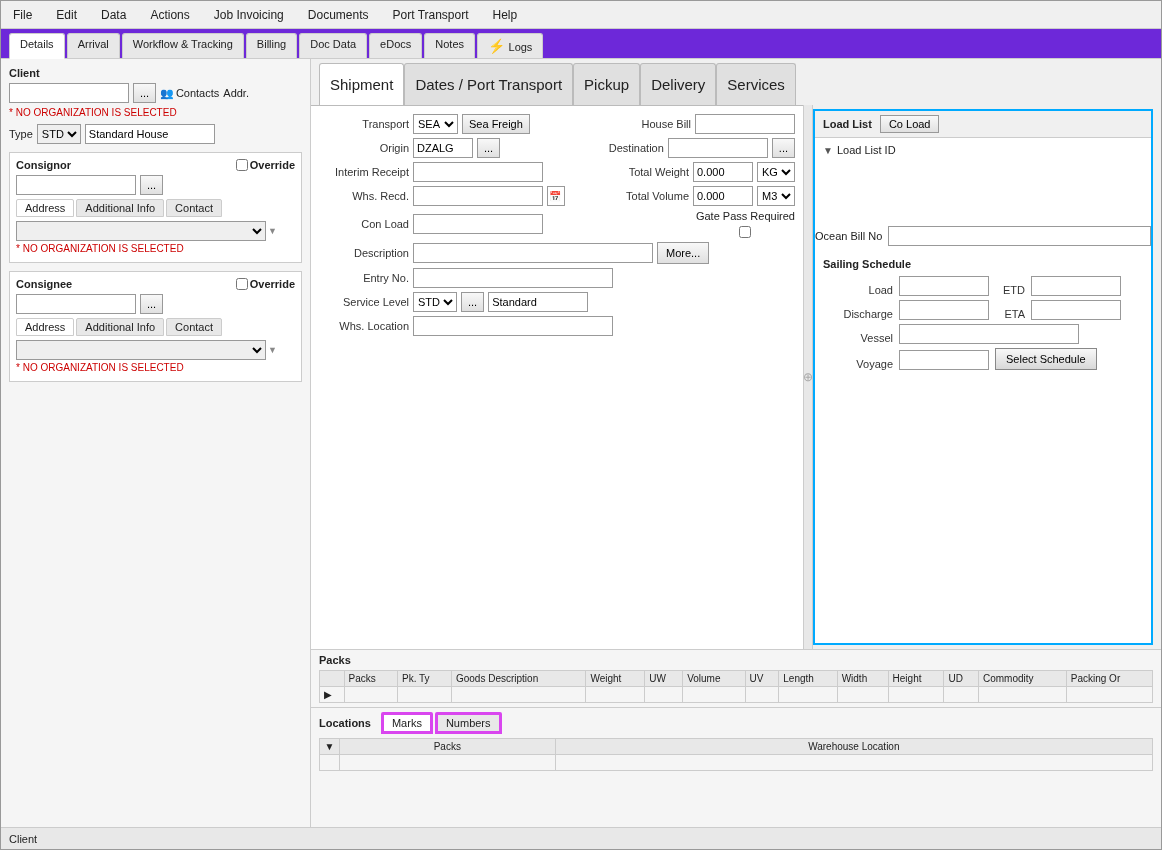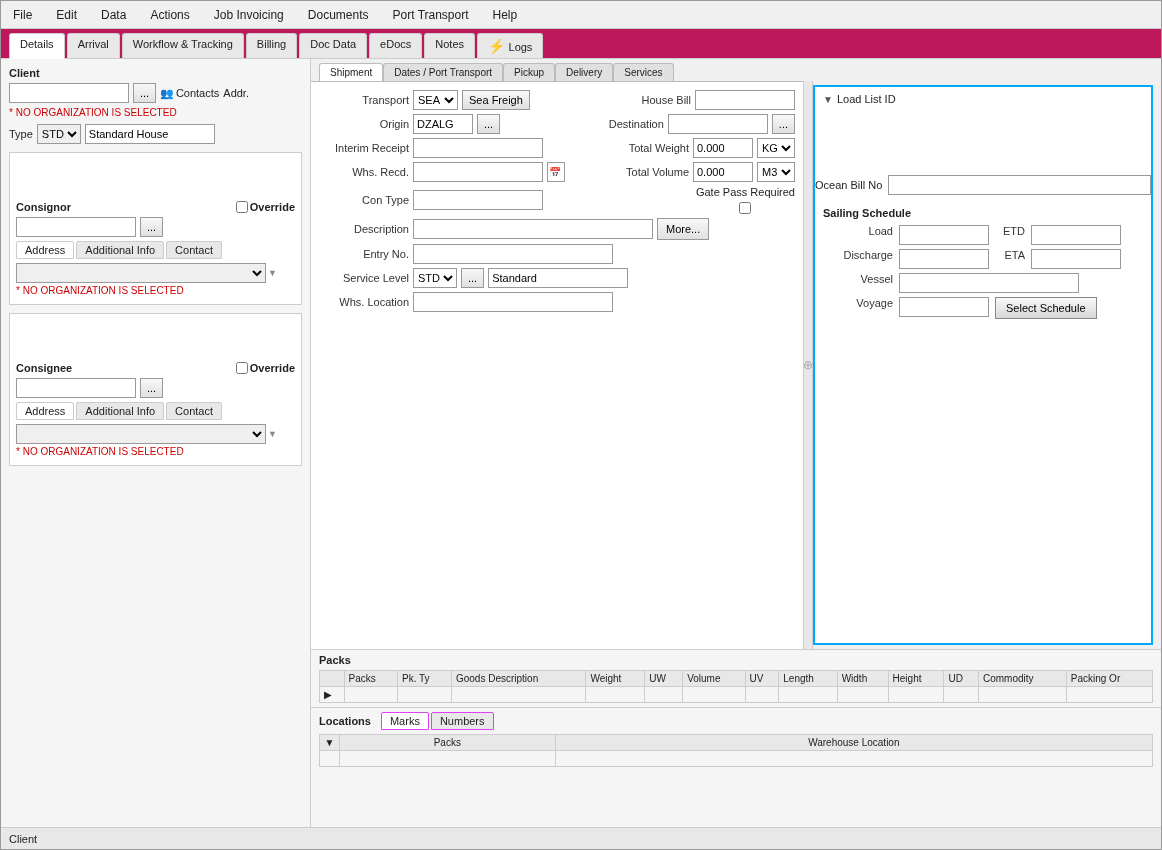--- a/index.html
+++ b/index.html
@@ -5,21 +5,21 @@
     * { box-sizing: border-box; margin: 0; padding: 0; }
     body { font-family: 'Segoe UI', Tahoma, Geneva, Verdana, sans-serif; font-size: 11px; background: #d0d0d0; color: #222; }
     
     .window { width: 1162px; height: 850px; background: #f0f0f0; border: 1px solid #999; display: flex; flex-direction: column; overflow: hidden; }
     
     
     .menubar { background: #f0f0f0; padding: 4px 8px; display: flex; gap: 16px; border-bottom: 1px solid #ccc; height: 28px; align-items: center; }
     .menubar-item { font-size: 12px; cursor: pointer; padding: 2px 4px; }
     
     
-    .tabs-row { display: flex; background: #be185d; padding: 4px 8px 0; border-bottom: 1px solid #ccc; gap: 2px; }
+    .tabs-row { display: flex; background: #6d28d9; padding: 4px 8px 0; border-bottom: 1px solid #ccc; gap: 2px; }
     .tab { padding: 4px 10px; border: 1px solid #ccc; border-bottom: none; background: #e8e8e8; cursor: pointer; font-size: 11px; border-radius: 3px 3px 0 0; }
     .tab.active { background: #fff; border-bottom: 1px solid #fff; z-index: 1; margin-bottom: -1px; }
     
     
     .main-content { display: flex; flex: 1; overflow: hidden; }
     
     
     .left-panel { width: 310px; padding: 8px; border-right: 1px solid #ccc; background: #f5f5f5; flex-shrink: 0; overflow-y: auto; }
     
     
@@ -34,35 +34,35 @@
     .client-input { width: 120px; height: 20px; border: 1px solid #999; padding: 1px 3px; font-size: 11px; }
     .btn-small { height: 20px; padding: 1px 6px; border: 1px solid #999; background: linear-gradient(to bottom, #f8f8f8, #e0e0e0); cursor: pointer; font-size: 11px; }
     .contacts-btn { display: flex; align-items: center; gap: 2px; cursor: pointer; font-size: 11px; }
     .no-org { color: #c00; font-size: 10px; margin: 2px 0; }
     
     .type-row { display: flex; align-items: center; gap: 4px; margin: 6px 0; }
     .type-select { height: 20px; border: 1px solid #999; font-size: 11px; }
     .type-input { width: 130px; height: 20px; border: 1px solid #999; padding: 1px 3px; font-size: 11px; }
     
     .subsection { border: 1px solid #ccc; padding: 6px; margin-bottom: 8px; background: #fff; }
-    .subsection-title { font-weight: bold; font-size: 11px; margin-bottom: 4px; display: flex; align-items: flex-start; gap: 1px; margin-top: 42px; }
+    .subsection-title { font-weight: bold; font-size: 11px; margin-bottom: 4px; display: flex; align-items: flex-start; gap: 1px; }
     .override-cb { display: flex; align-items: center; gap: 2px; font-size: 11px; }
     
     .sub-tabs { display: flex; gap: 2px; margin-bottom: 4px; }
     .sub-tab { padding: 2px 8px; border: 1px solid #ccc; background: #e8e8e8; cursor: pointer; font-size: 11px; border-radius: 2px 2px 0 0; }
     .sub-tab.active { background: #fff; }
     
     
     .addr-row { margin-top: 4px; }
     .addr-select-row { display: flex; align-items: center; gap: 2px; }
     .addr-select { width: 250px; height: 20px; border: 1px solid #999; font-size: 11px; }
     
     
     .shipment-tabs { display: flex; gap: 0; padding: 4px 8px 0; background: #f0f0f0; }
-    .shipment-tab { padding: 3px 10px; border: 1px solid #bbb; border-bottom: none; background: #e0e0e0; cursor: pointer; font-size: 10px; border-radius: 3px 3px 0 0; }
+    .shipment-tab { padding: 12px 10px; border: 1px solid #bbb; border-bottom: none; background: #e0e0e0; cursor: pointer; font-size: 15px; border-radius: 3px 3px 0 0; }
     .shipment-tab.active { background: #fff; }
     
     
     .shipment-content { flex: 1; display: flex; overflow: hidden; }
     
     .shipment-form { flex: 1; padding: 8px; background: #fff; border-top: 1px solid #bbb; overflow-y: auto; }
     
     .form-row { display: flex; align-items: center; margin-bottom: 4px; gap: 4px; }
     .form-label { width: 90px; text-align: right; font-size: 11px; color: #333; flex-shrink: 0; }
     .form-input { height: 20px; border: 1px solid #999; padding: 1px 3px; font-size: 11px; }
@@ -77,21 +77,21 @@
     .load-list-title { font-weight: bold; font-size: 11px; }
     .co-load-btn { padding: 2px 8px; border: 1px solid #999; background: linear-gradient(to bottom, #f8f8f8, #e0e0e0); cursor: pointer; font-size: 11px; }
     
     .load-list-tree { padding: 4px 8px; }
     .tree-item { display: flex; align-items: center; gap: 4px; padding: 2px 0; font-size: 11px; cursor: pointer; }
     .tree-arrow { color: #555; font-size: 10px; }
     
     .sailing-section { padding: 8px; }
     .sailing-title { font-weight: bold; font-size: 11px; margin-bottom: 6px; }
     
-    .sailing-row { display: flex; align-items: flex-start; margin-bottom: 4px; gap: 6px; }
+    .sailing-row { display: flex; align-items: flex-end; margin-bottom: 4px; gap: 6px; }
     .sailing-label { width: 70px; text-align: right; font-size: 11px; color: #333; }
     .sailing-input { height: 20px; border: 1px solid #999; padding: 1px 3px; font-size: 11px; width: 90px; }
     .sailing-input-wide { width: 180px; }
     
     .ocean-bill-row { display: flex; align-items: center; padding: 4px 0; gap: 6px; }
     .ocean-input { flex: 1; height: 20px; border: 1px solid #999; padding: 1px 3px; font-size: 11px; }
     
     .select-schedule-btn { height: 22px; padding: 2px 10px; border: 1px solid #888; background: linear-gradient(to bottom, #f8f8f8, #d8d8d8); cursor: pointer; font-size: 11px; }
     
     
@@ -99,21 +99,21 @@
     .packs-title { font-weight: bold; font-size: 11px; margin-bottom: 4px; }
     .packs-table { width: 100%; border-collapse: collapse; font-size: 10px; }
     .packs-table th { background: #e8e8e8; border: 1px solid #ccc; padding: 2px 4px; text-align: left; font-weight: normal; }
     .packs-table td { border: 1px solid #ccc; padding: 2px 4px; height: 16px; }
     .packs-arrow-row td { background: #f5f5f5; }
     
     
     .locations-section { border-top: 1px solid #ccc; padding: 4px 8px; background: #f5f5f5; min-height: 120px; }
     .locations-tabs { display: flex; gap: 2px; margin-bottom: 4px; align-items: center; }
     .loc-label { font-weight: bold; font-size: 11px; margin-right: 8px; }
-    .loc-tab { padding: 2px 8px; border: 1px solid #d946ef; background: #e8e8e8; cursor: pointer; font-size: 11px; border-radius: 2px 2px 0 0; }
+    .loc-tab { padding: 2px 8px; border: 3px solid #d946ef; background: #e8e8e8; cursor: pointer; font-size: 11px; border-radius: 2px 2px 0 0; }
     .loc-tab.active { background: #fff; }
     .loc-table { width: 100%; border-collapse: collapse; font-size: 10px; }
     .loc-table th { background: #e8e8e8; border: 1px solid #ccc; padding: 2px 4px; font-weight: normal; }
     .loc-table td { border: 1px solid #ccc; padding: 2px 4px; height: 16px; }
     
     
     .statusbar { background: #e8e8e8; border-top: 1px solid #ccc; padding: 2px 8px; font-size: 11px; height: 22px; display: flex; align-items: center; }
     
     
     .resize-handle { width: 10px; background: #e8e8e8; border-left: 1px solid #ccc; border-right: 1px solid #ccc; cursor: col-resize; display: flex; align-items: center; justify-content: center; }
@@ -294,21 +294,21 @@
             <button class="cal-btn">📅</button>
             <span style="flex:1"></span>
             <span class="form-label" style="width:70px;">Total Volume</span>
             <input class="form-input form-input-short" type="text" value="0.000" style="">
             <select class="form-select">
               <option>M3</option>
             </select>
           </div>
 
           <div class="form-row">
-            <span class="form-label">Con Type</span>
+            <span class="form-label">Con Load</span>
             <input class="form-input" style="width: 130px;" type="text">
             <span style="flex:1"></span>
             <div class="gate-pass">
               <span>Gate Pass Required</span>
               <input type="checkbox" style="">
             </div>
           </div>
 
           <div class="form-row">
             <span class="form-label">Description</span>
@@ -320,35 +320,39 @@
             <span class="form-label">Entry No.</span>
             <input class="form-input form-input-wide" type="text" style="">
           </div>
 
           <div class="form-row">
             <span class="form-label">Service Level</span>
             <select class="form-select">
               <option>STD</option>
             </select>
             <button class="btn-small">...</button>
-            <input class="form-input" style="width: 140px;" type="text" value="Standard">
+            <input class="form-input" style="width: 100px;" type="text" value="Standard">
           </div>
 
           <div class="form-row">
             <span class="form-label">Whs. Location</span>
             <input class="form-input form-input-wide" type="text" style="">
           </div>
 
         </div>
 
         <div class="resize-handle">
           <span style="color:#aaa; font-size:12px; user-select:none;">⊕</span>
         </div>
 
         <div class="load-list-panel">
+          <div class="load-list-header">
+            <span class="load-list-title">Load List</span>
+            <button class="co-load-btn">Co Load</button>
+          </div>
 
           <div class="load-list-tree">
             <div class="tree-item">
               <span class="tree-arrow">▼</span>
               <span>Load List ID</span>
             </div>
           </div>
 
           <div style="height: 60px;"></div>
 

